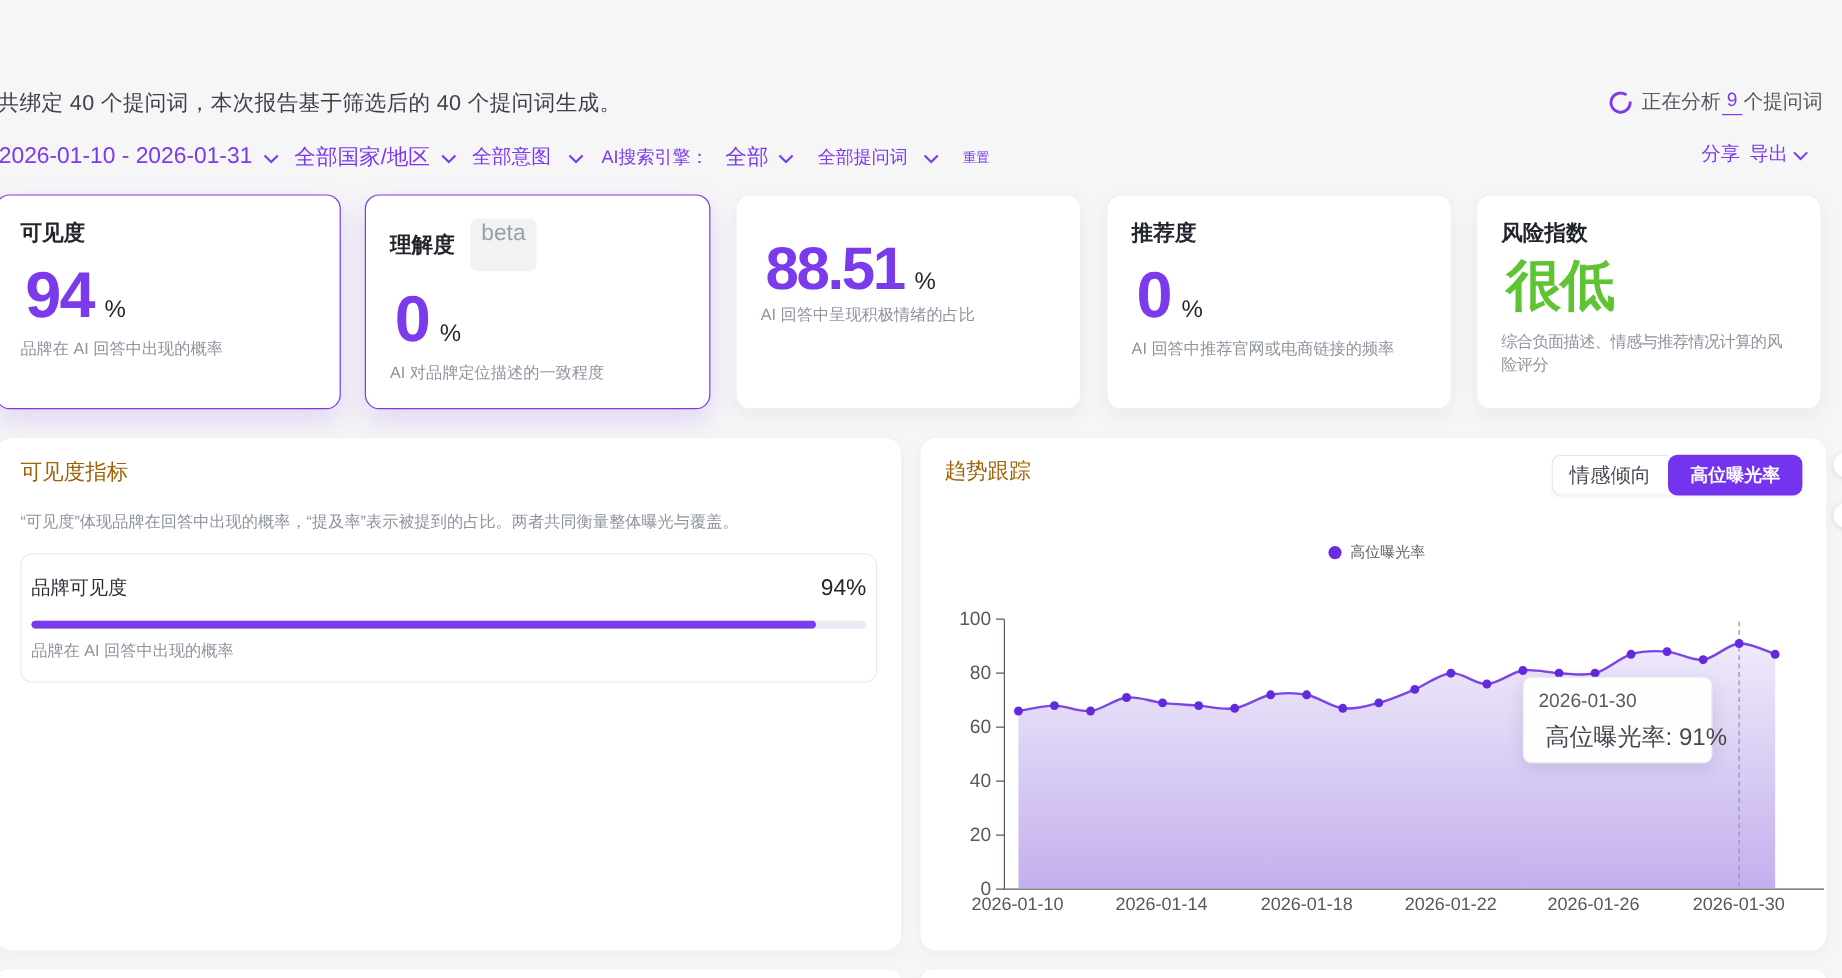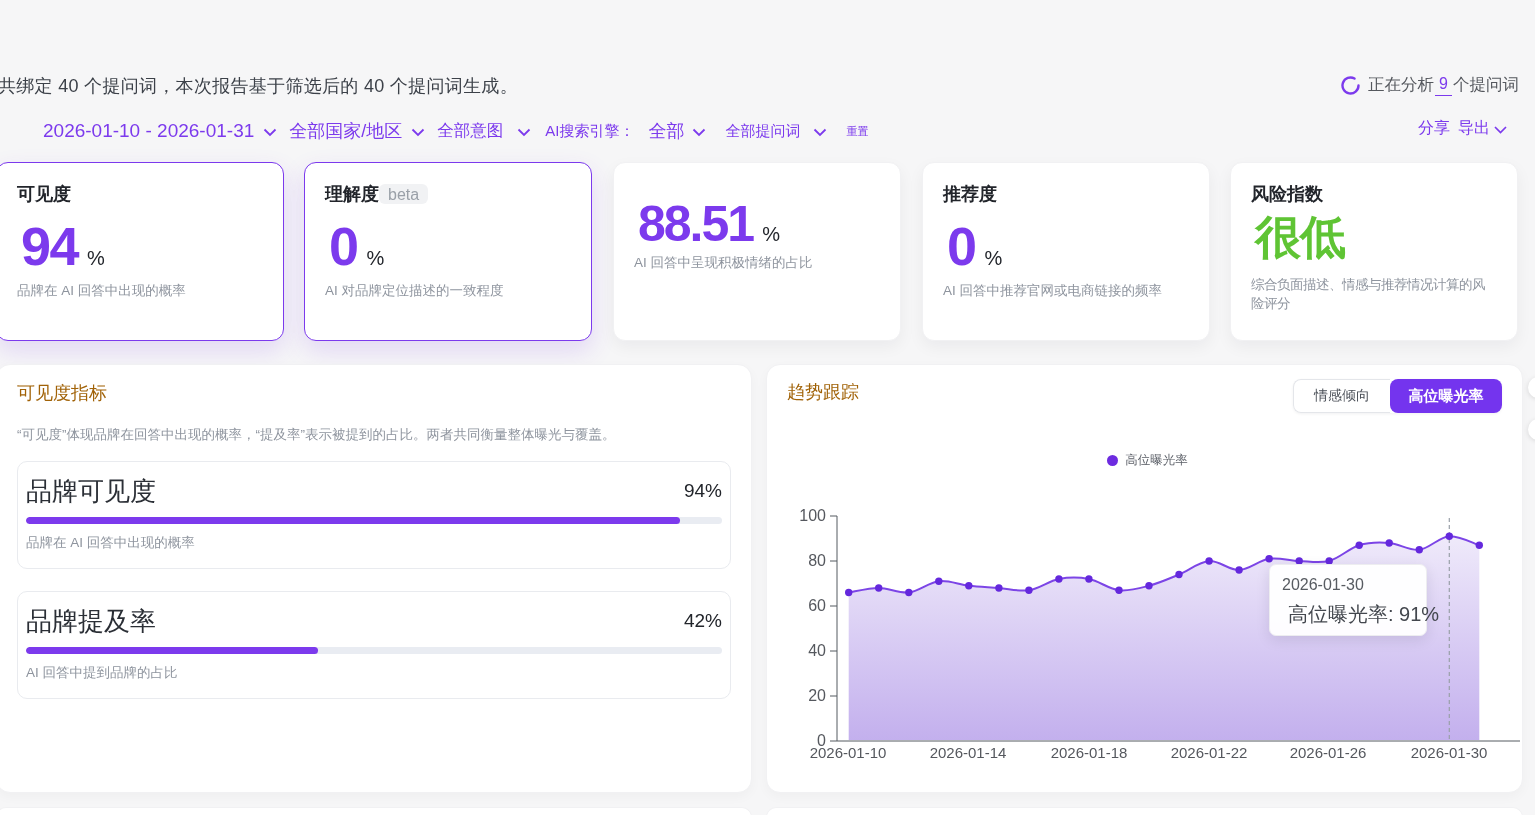--- a/index.html
+++ b/index.html
@@ -4,53 +4,53 @@
 <title>report</title>
 <style>
 * { margin:0; padding:0; box-sizing:border-box; }
 html,body { width:1535px; height:815px; overflow:hidden; }
 body { background:#f6f6f7; font-family:"Liberation Sans", sans-serif; position:relative; color:#25282e; }
 .abs { position:absolute; }
 
 #info { left:-2px; top:74px; font-size:18px; letter-spacing:0.3px; color:#3c4149; }
 #status { top:74px; left:1341px; display:flex; align-items:center; font-size:16.5px; color:#55585e; }
 #status .num { color:#7c3aed; border-bottom:1px solid #7c3aed; padding:0 4px 2px 4px; margin:0 1px; font-size:16px; }
-#filters { left:-1px; top:119px; display:flex; align-items:center; color:#7c3aed;padding-left:44px; }
+#filters { left:-1px; top:119px; display:flex; align-items:center; color:#7c3aed; }
 #share { top:118px; left:1418px; display:flex; align-items:center; font-size:16px; color:#7c3aed; }
 .chev { margin-top:3px; }
 .fitem { display:flex; align-items:center; }
 
 .card { position:absolute; top:162px; width:288px; height:179px; background:#fff; border-radius:12px; padding:19px 20px; }
 .card.sel { border:1.5px solid #7c3aed; box-shadow:0 10px 24px rgba(124,58,237,.16); }
 .card.plain { border:1px solid #f1f1f3; box-shadow:0 6px 16px rgba(17,24,39,.05); }
 .card h3 { font-size:18px; font-weight:bold; color:#22252b; display:flex; align-items:center; }
-.badge { background:#f1f2f4; color:#9aa0a8; font-size:16px; font-weight:normal; border-radius:6px; padding:2px 9px 0; }
+.badge { margin-left:13px; background:#f1f2f4; color:#9aa0a8; font-size:19px; font-weight:normal; border-radius:6px; padding:2px 9px 20px; }
 .num-row { margin-top:9px; display:flex; align-items:baseline; position:relative; top:0; padding-left:4px; }
 .big { font-size:54px; font-weight:bold; color:#7c3aed; letter-spacing:-1.5px; }
 .big.green { color:#5fc434; font-size:46px; letter-spacing:-1px; position:relative; top:-8px; font-weight:900; }
 .pct { font-size:20px; font-weight:normal; color:#23262c; margin-left:9px; }
 .card .desc { margin-top:1px; font-size:13.5px; color:#8e949e; line-height:19px; position:relative; top:3px; }
 
 .panel { position:absolute; top:364px; height:429px; background:#fff; border-radius:14px; border:1px solid #f1f1f3; box-shadow:0 4px 12px rgba(17,24,39,.03); }
 #panelL { left:-4px; width:756px; padding:16px 20px; }
 #panelR { left:766px; width:757px; }
 #panelL h2, #panelR h2 { font-size:18px; font-weight:normal; color:#a16207; }
 #panelL .pdesc { margin-top:21px; font-size:13.5px; color:#8e949e; }
 .metric { border:1px solid #e9ebef; border-radius:10px; margin-top:17px; padding:16px 8px 0; height:108px; }
 .metric + .metric { margin-top:22px; }
 .mrow { display:flex; justify-content:space-between; align-items:center; line-height:26px; }
-.mname { font-size:26px; color:#2b2f36; }
+.mname { font-size:16px; color:#2b2f36; }
 .mval { font-size:19px; color:#22252b; }
 .track { margin-top:12.5px; height:7px; border-radius:4px; background:#e9ecf2; overflow:hidden; }
 .fill { height:7px; border-radius:4px; background:#7c3aed; }
 .mdesc { margin-top:10px; font-size:13.5px; color:#8e949e; }
 
 #panelR h2 { position:absolute; left:20px; top:15px; }
 #toggle { position:absolute; right:20px; top:14px; display:flex; border-radius:8px; box-shadow:0 1px 3px rgba(17,24,39,.06); }
-#toggle .t1 { width:97px; height:34px; background:#fff; border:1px solid #e4e6ea; border-right:none; border-radius:8px 0 0 8px; color:#4a4f57; font-size:14px; display:flex; align-items:center; justify-content:center; }
+#toggle .t1 { width:97px; height:34px; background:#fff; border:1px solid #e4e6ea; border-right:none; border-radius:8px 0 0 8px; color:#4a4f57; font-size:17px; display:flex; align-items:center; justify-content:center; }
 #toggle .t2 { width:112px; height:34px; background:#7434ee; border-radius:8px; color:#fff; font-size:15px; font-weight:bold; display:flex; align-items:center; justify-content:center; }
 #legend { position:absolute; left:6px; right:0; top:87px; display:flex; align-items:center; justify-content:center; font-size:12.5px; color:#5a5e66; }
 #legend .dot { width:11px; height:11px; border-radius:50%; background:#6d2be0; margin-right:7px; }
 #tooltip { position:absolute; left:1269px; top:564px; width:158px; height:72px; background:rgba(255,255,255,.96); border:1px solid #ededf0; border-radius:7px; box-shadow:0 4px 14px rgba(17,24,39,.10); padding:11px 9px 11px 12px; white-space:nowrap; z-index:5; }
 #tooltip .tt1 { font-size:16px; color:#575b61; }
 #tooltip .tt2 { margin-top:7px; display:flex; align-items:flex-start; font-size:20px; color:#43474e; }
 #tooltip .dot { width:11px; height:11px; border-radius:50%; background:#6d2be0; margin-right:6px; }
 
 .stub { position:absolute; top:807px; height:10px; background:#fff; border-radius:14px 14px 0 0; border:1px solid #f1f1f3; border-bottom:none; }
 </style>
@@ -143,30 +143,20 @@
   <div class="pdesc">“可见度”体现品牌在回答中出现的概率，“提及率”表示被提到的占比。两者共同衡量整体曝光与覆盖。</div>
   <div class="metric">
     <div class="mrow">
         <span class="mname">品牌可见度</span>
         <span class="mval">94%</span>
       </div>
     <div class="track">
         <div class="fill" style="width:94%"></div>
       </div>
     <div class="mdesc">品牌在 AI 回答中出现的概率</div>
-  </div>
-  <div class="metric">
-    <div class="mrow">
-        <span class="mname">品牌提及率</span>
-        <span class="mval">42%</span>
-      </div>
-    <div class="track">
-        <div class="fill" style="width:42%"></div>
-      </div>
-    <div class="mdesc">AI 回答中提到品牌的占比</div>
   </div>
 </div>
 
 <div class="panel" id="panelR">
   <h2>趋势跟踪</h2>
   <div id="toggle">
       <div class="t1">情感倾向</div>
       <div class="t2">高位曝光率</div>
     </div>
   <div id="legend"><span class="dot"></span>高位曝光率</div>

